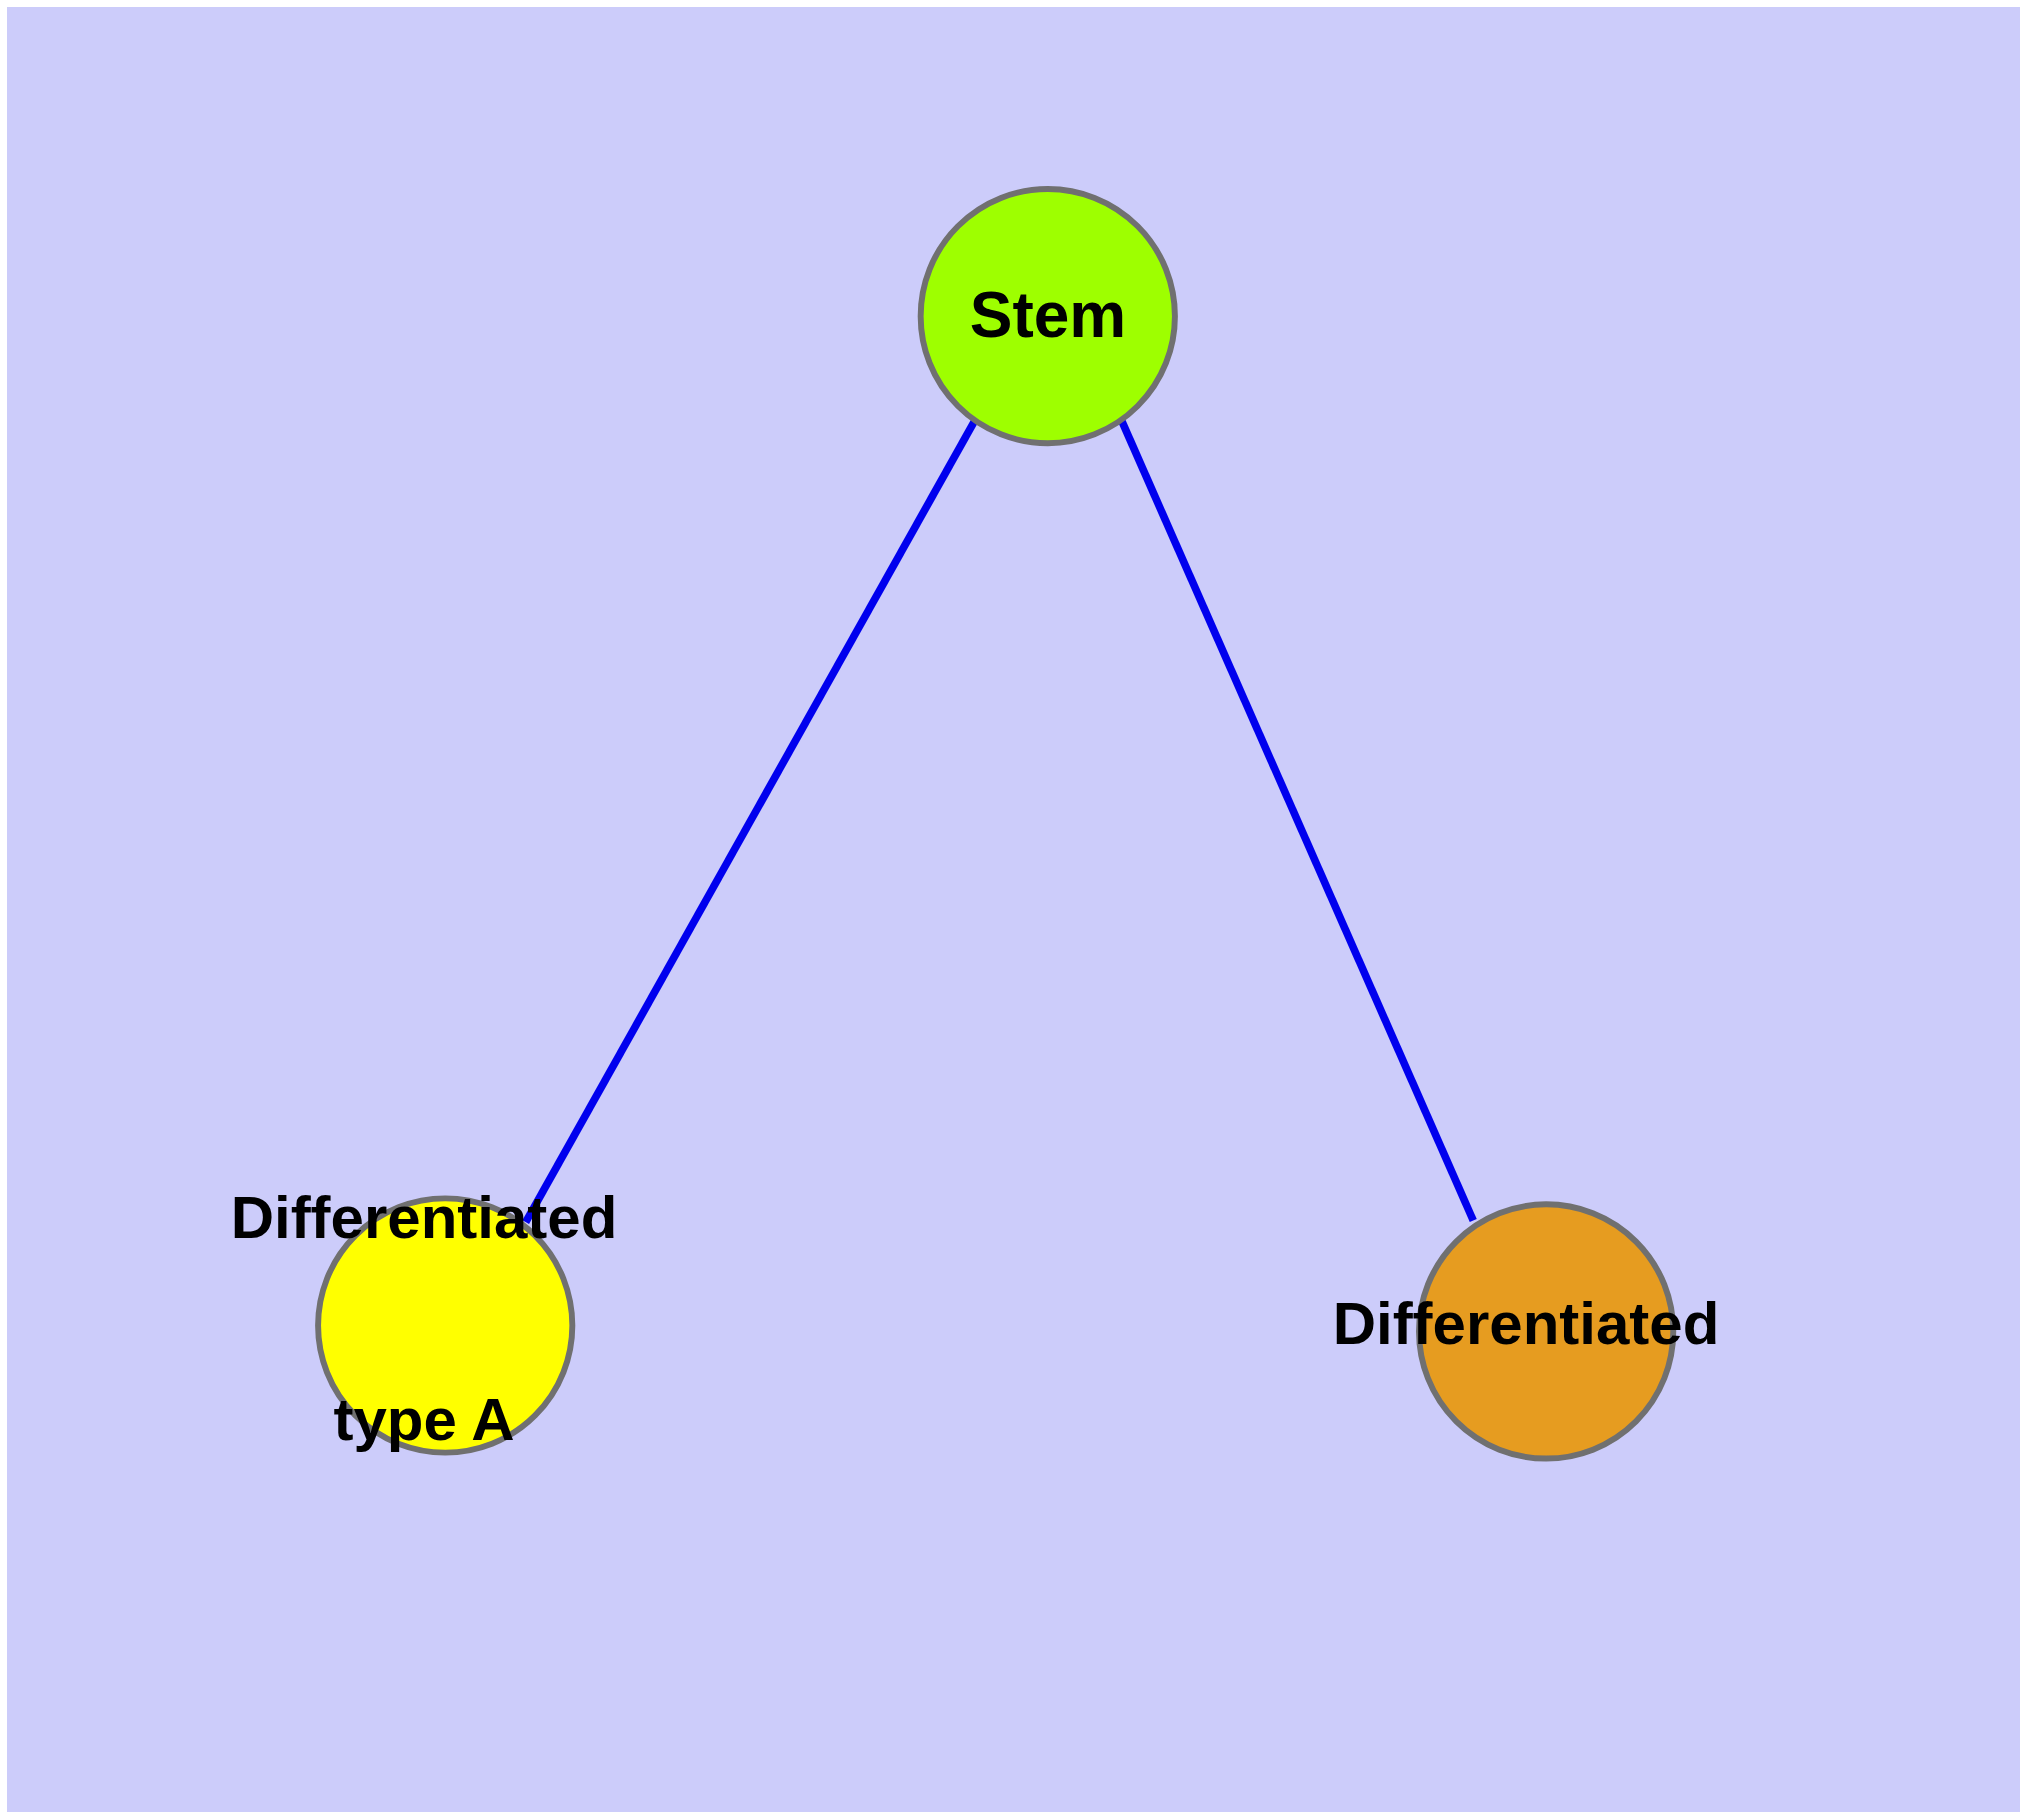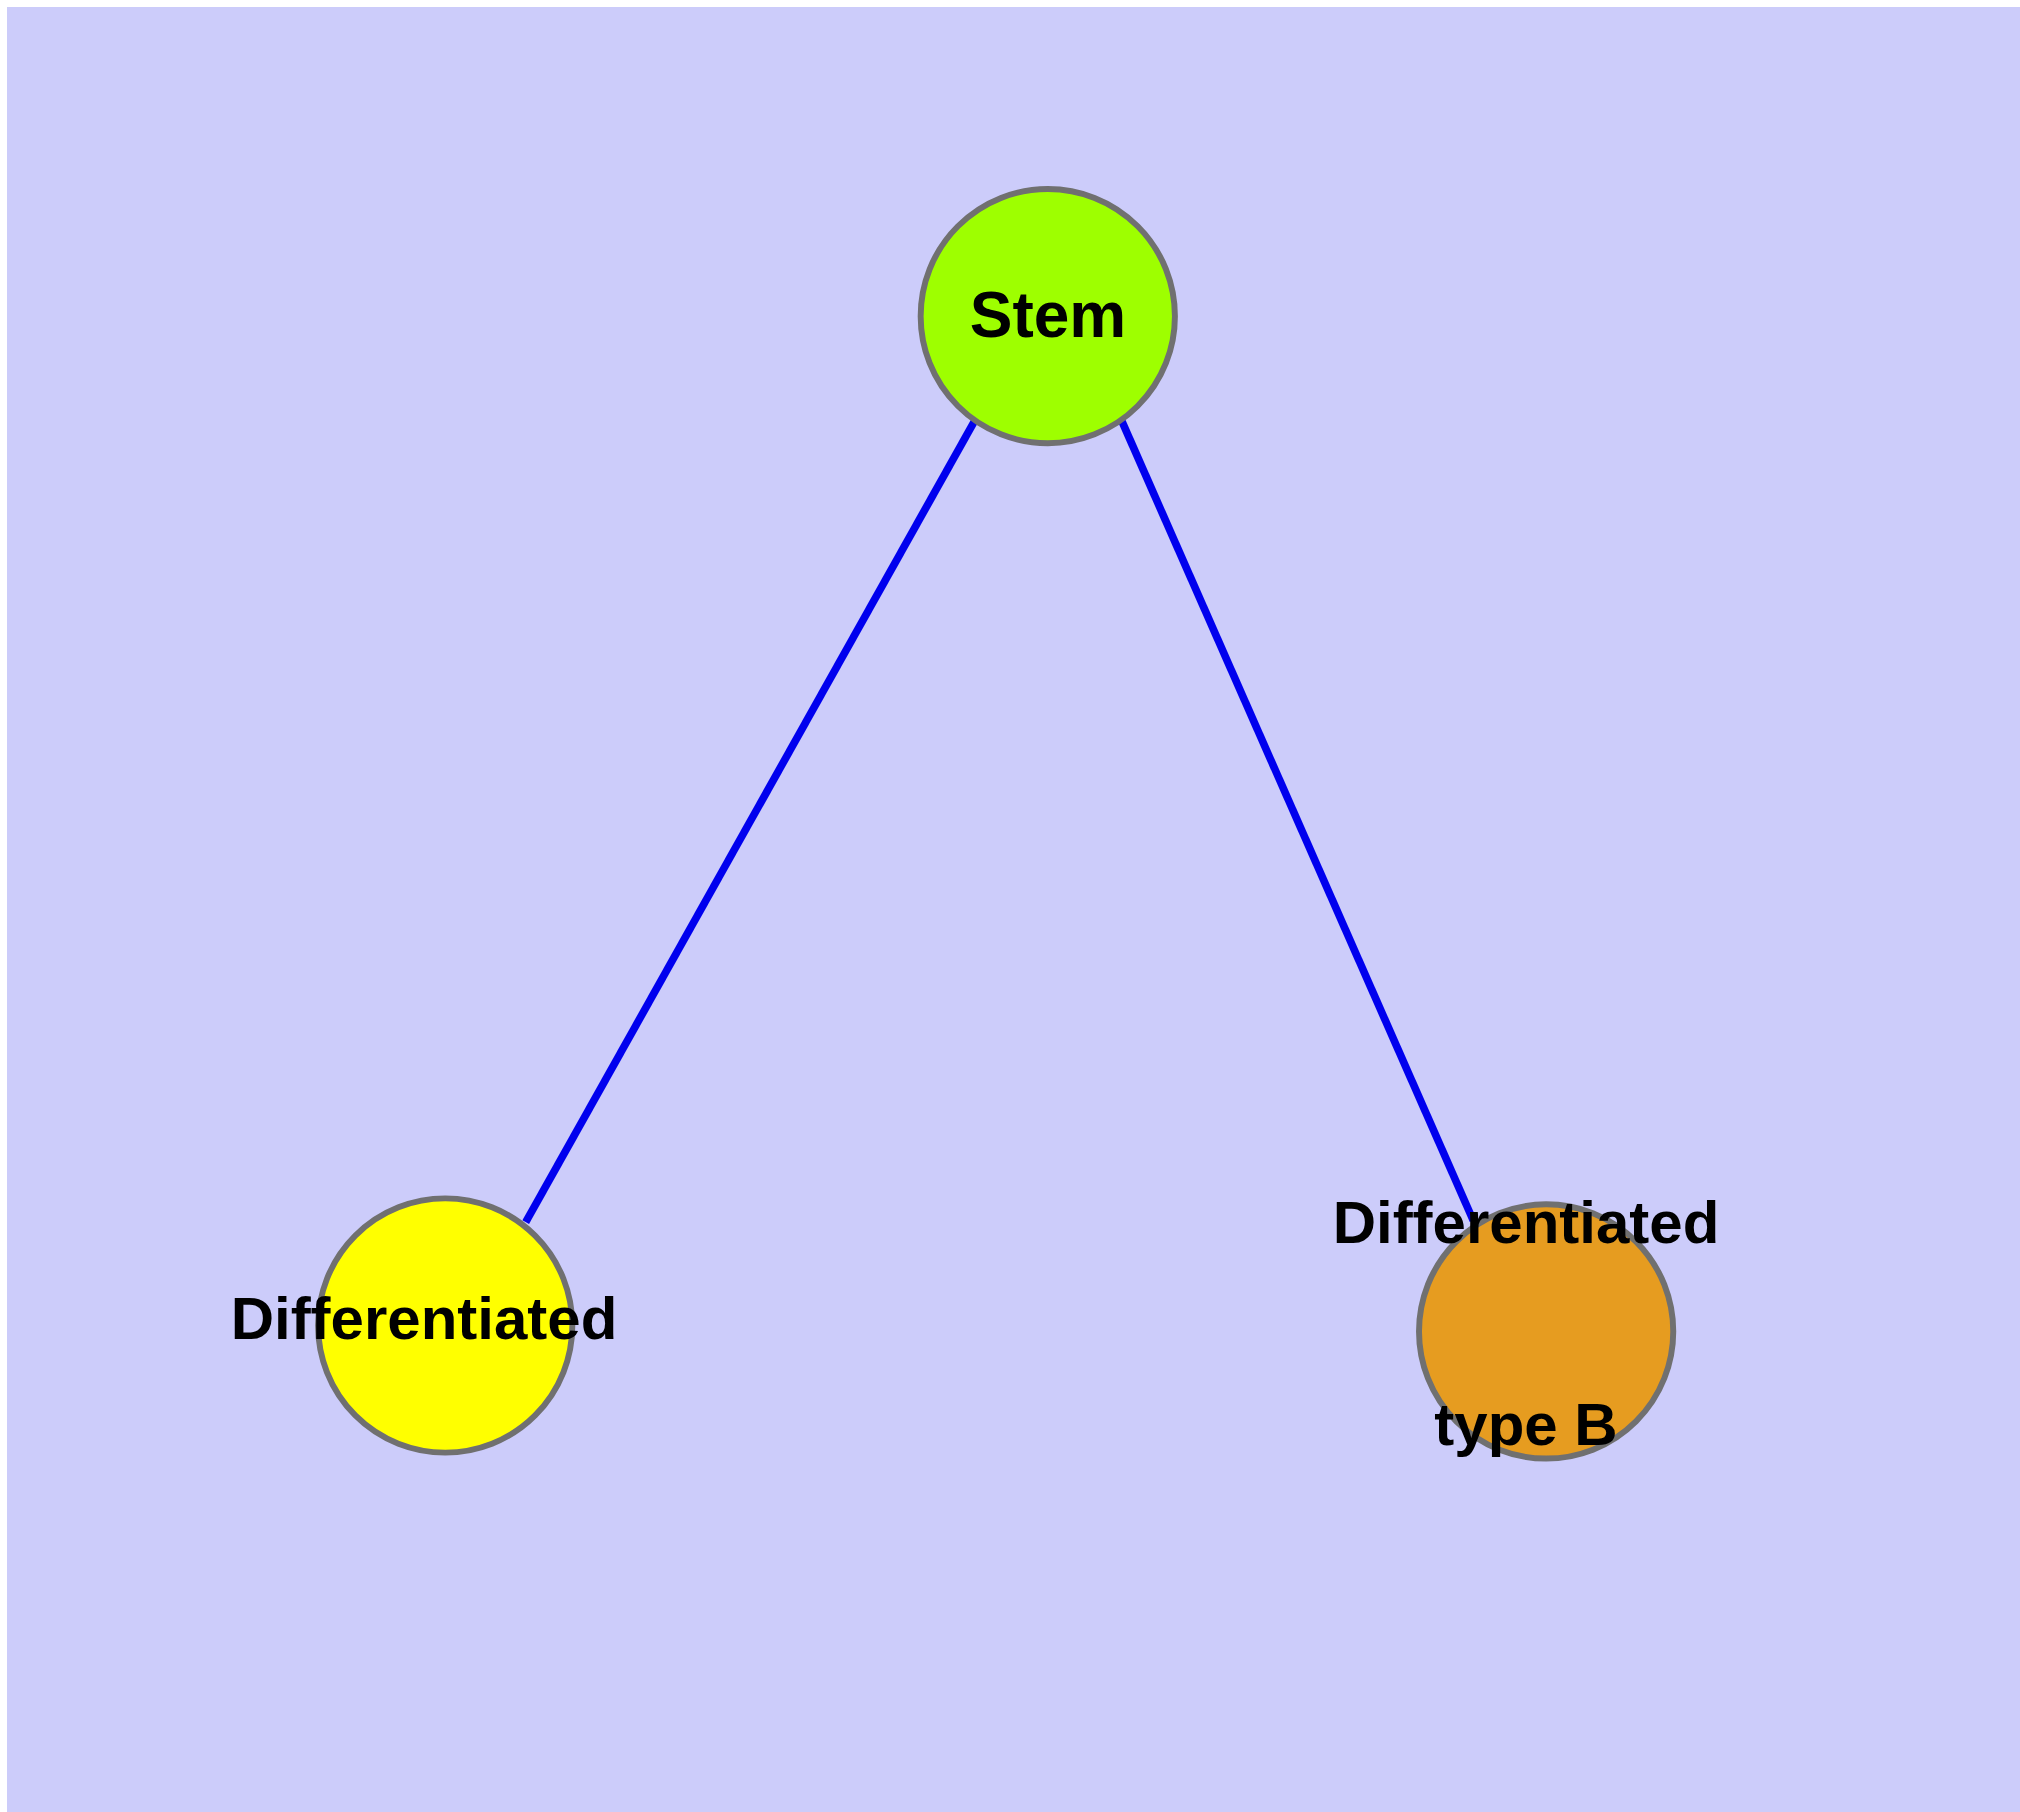--- a/index.html
+++ b/index.html
@@ -74,20 +74,20 @@
       <circle class="node-circle" cx="1236" cy="373" r="150" fill="#9eff00"></circle>
       <circle class="node-circle" cx="525" cy="1564" r="150" fill="#ffff00"></circle>
       <circle class="node-circle" cx="1824" cy="1571" r="150" fill="#e69c20"></circle>
     </g>
   </svg>
 
   <div class="node-label label-stem" style="left:1048px; top:316px;">Stem</div>
 
   <div class="node-label label-diff" style="left:424px; top:1319px;">
     <div>Differentiated</div>
+    <div>type A</div>
   </div>
 
   <div class="node-label label-diff" style="left:1526px; top:1324px;">
     <div>Differentiated</div>
-    <div>type B</div>
   </div>
 </div>
 
 
 </body></html>

